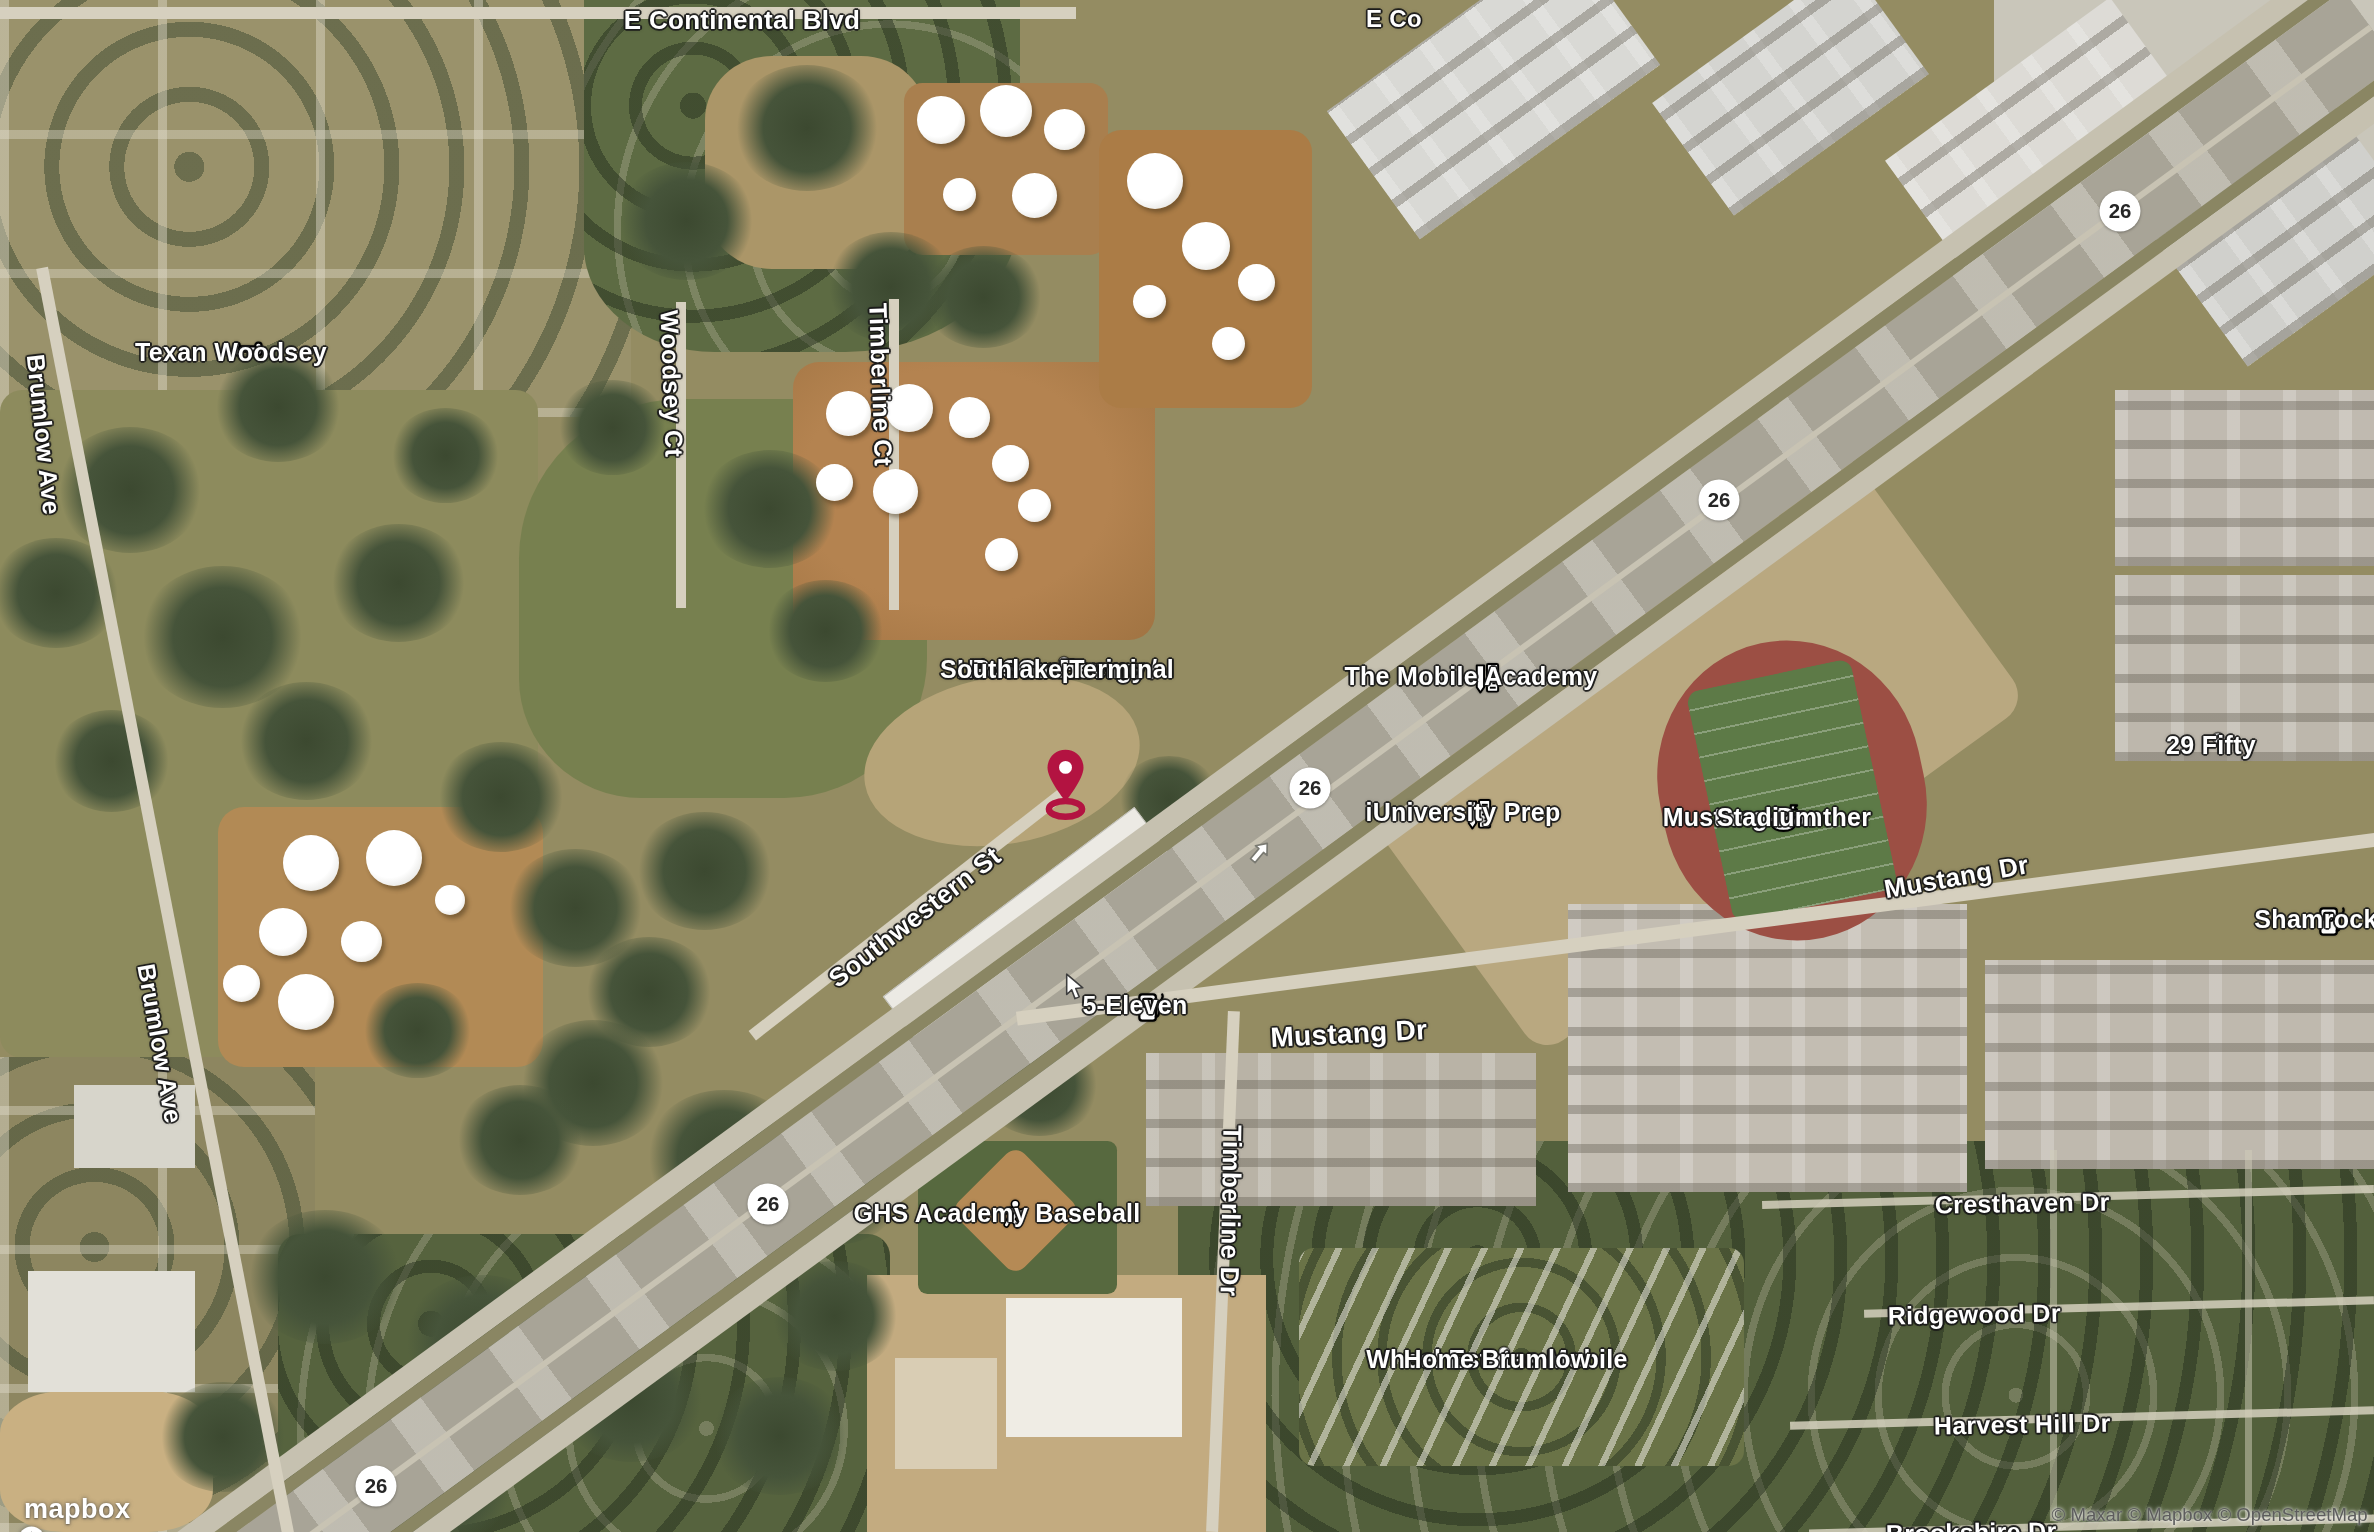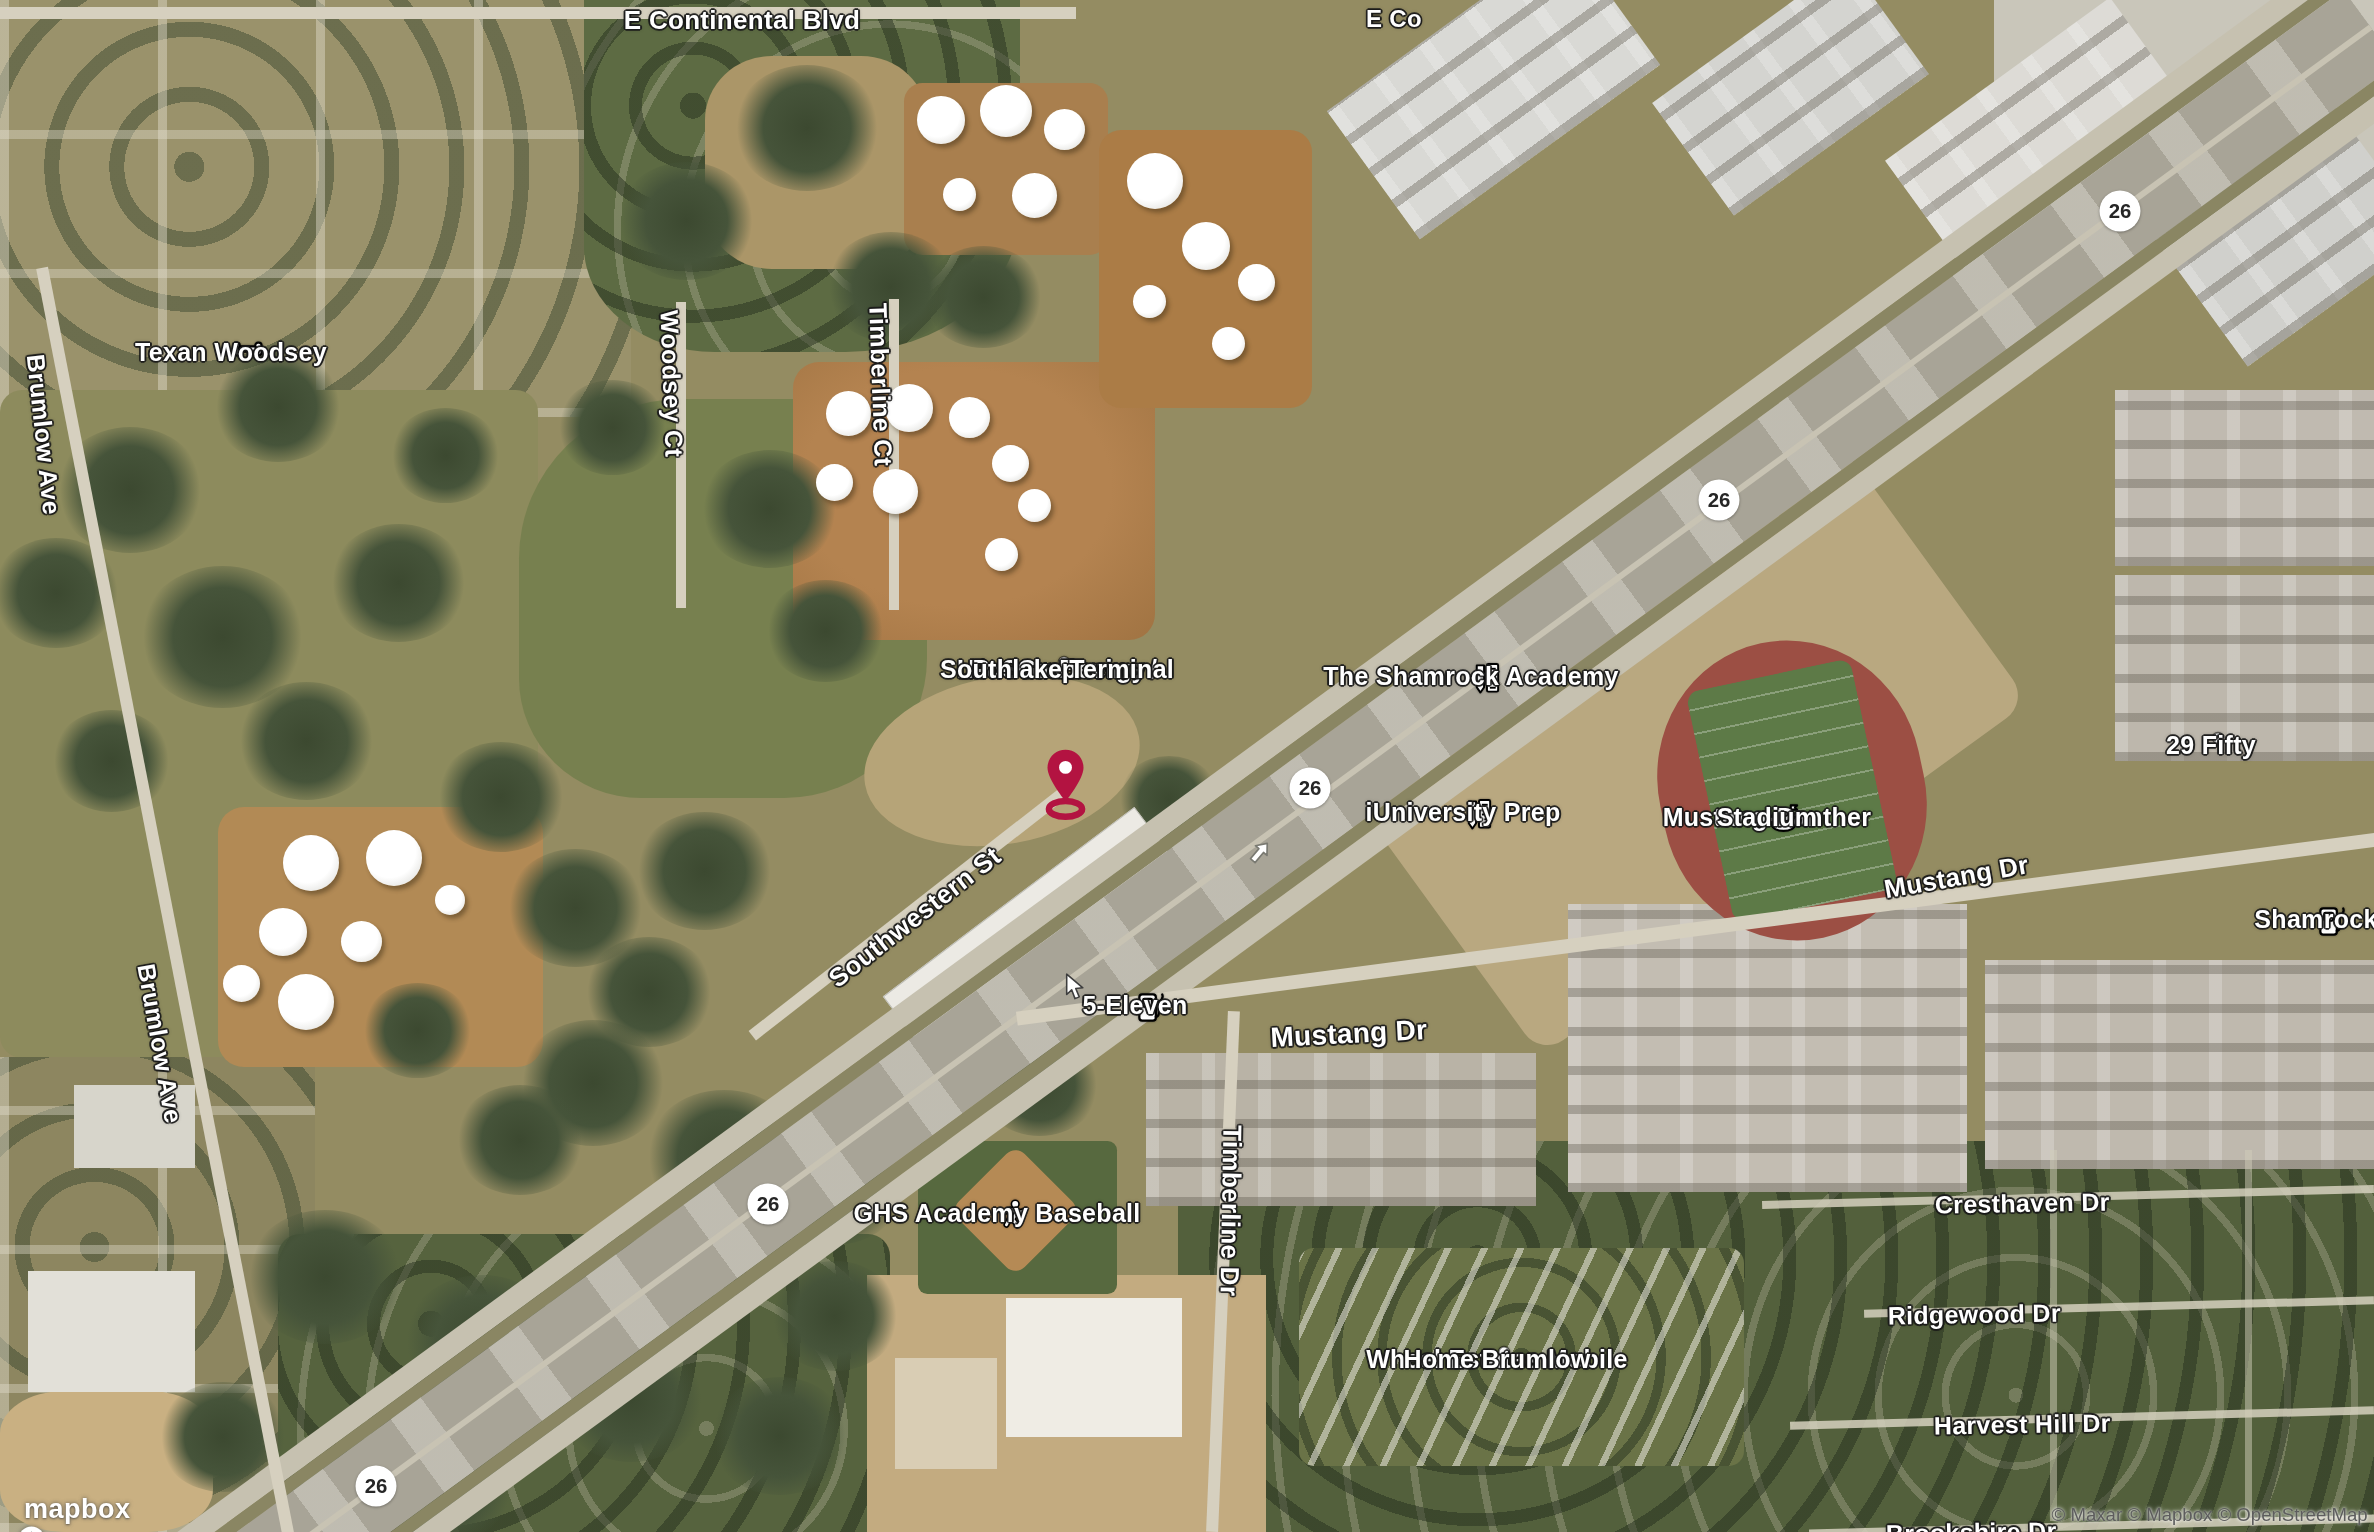--- a/index.html
+++ b/index.html
@@ -178,21 +178,21 @@
             </g>
             <g stroke="#000" stroke-width="2">
               <line x1="19" y1="7" x2="25" y2="7"></line>
               <line x1="21.5" y1="12" x2="25" y2="12"></line>
               <line x1="19" y1="17" x2="25" y2="17"></line>
               <line x1="21.5" y1="22" x2="25" y2="22"></line>
               <line x1="19" y1="26.5" x2="25" y2="26.5"></line>
             </g>
           </svg>
         </div>
-        <div class="lbl-line">The Shamrock Academy</div>
+        <div class="lbl-line">The Mobile Academy</div>
       </div>
       <div class="map-label poi" style="left: 1463px; top: 798px; transform: translate(-50%, -50%);">
         <div class="poi-icon">
           <svg width="30" height="33" viewBox="0 0 30 34">
             <g stroke="#000" stroke-width="2" fill="#fff" stroke-linejoin="round">
               <path d="M5.5 3.5 h7.5 v22.5 l-3.7 5.5 -3.8 -5.5 Z"></path>
               <rect x="16" y="2" width="11.5" height="28.5" rx="1.5"></rect>
             </g>
             <g stroke="#000" stroke-width="2">
               <line x1="19" y1="7" x2="25" y2="7"></line>

